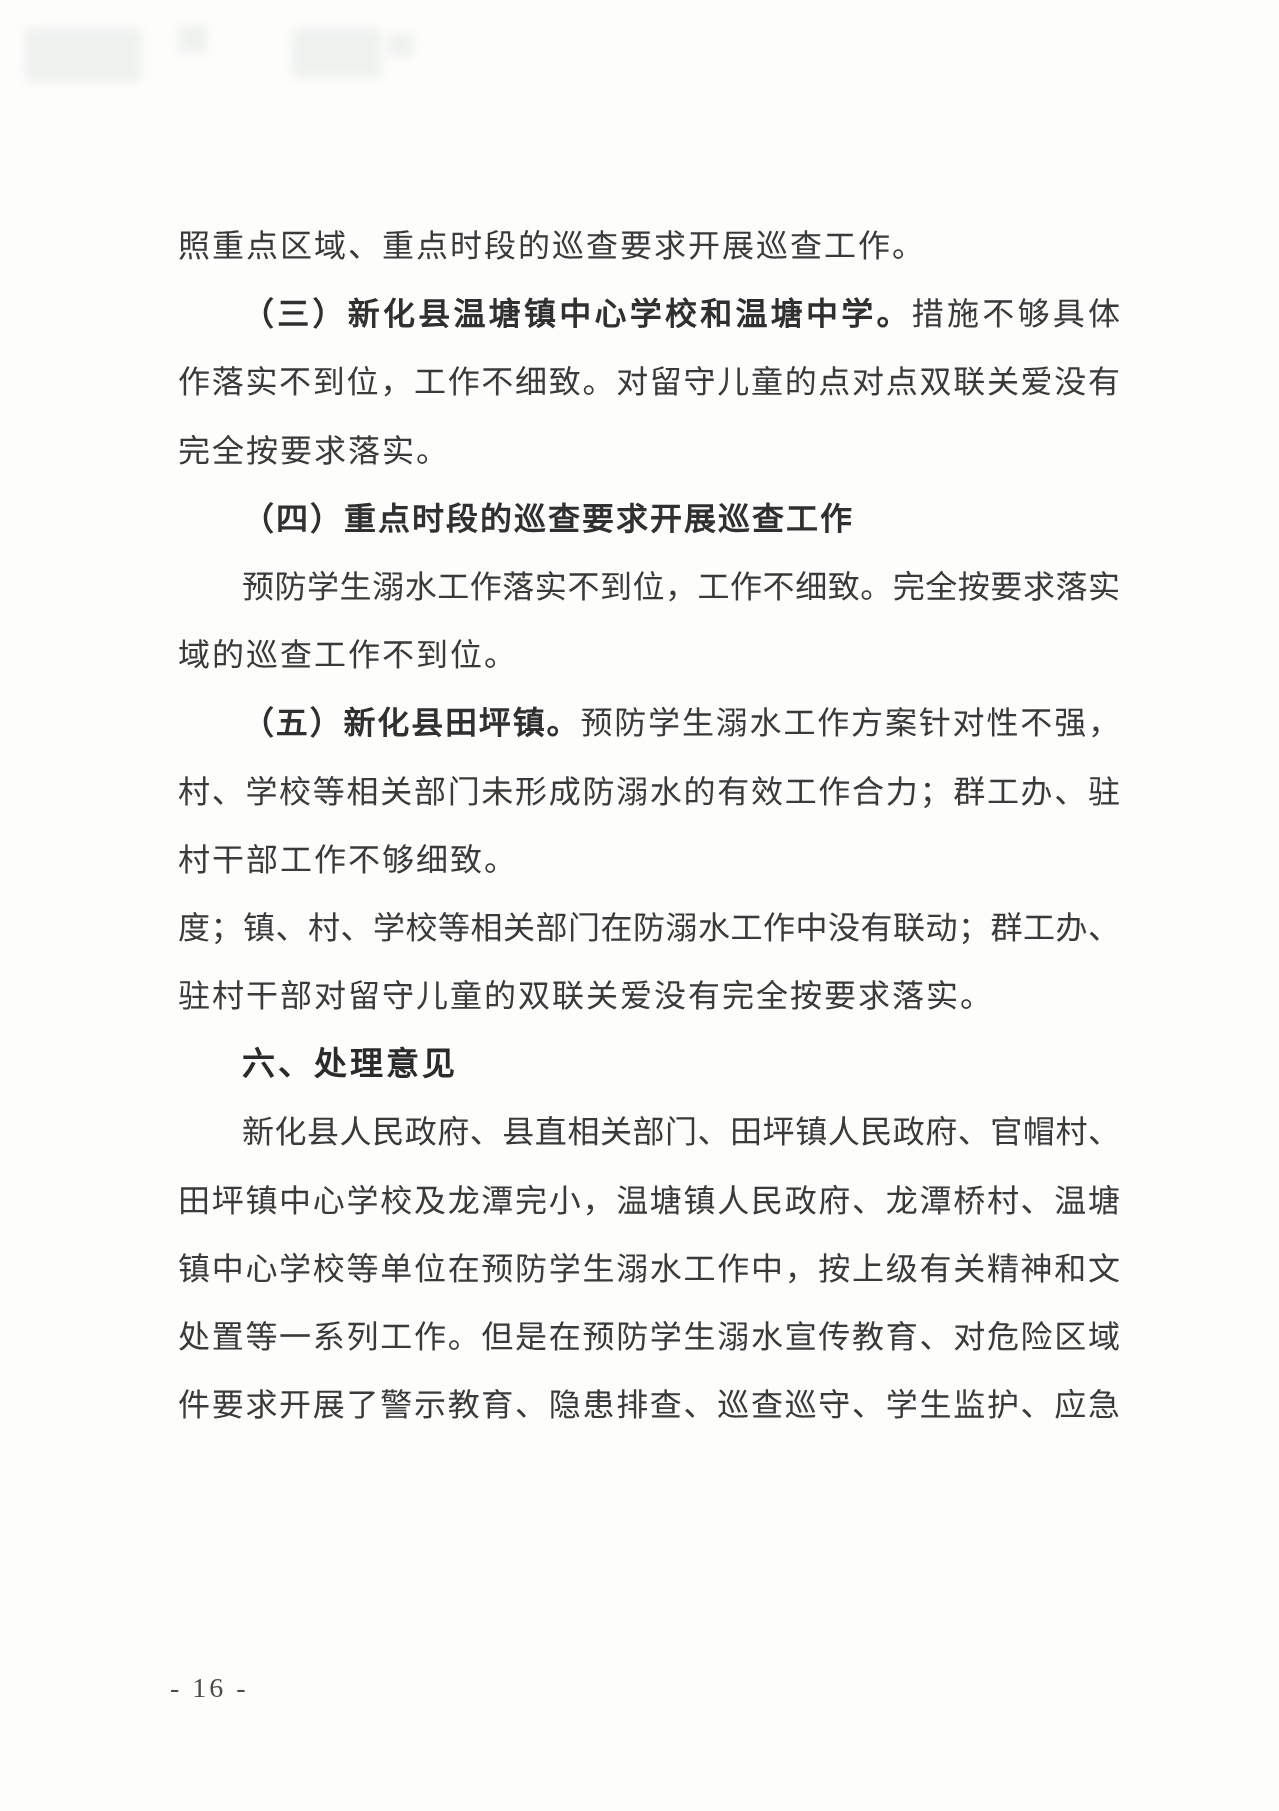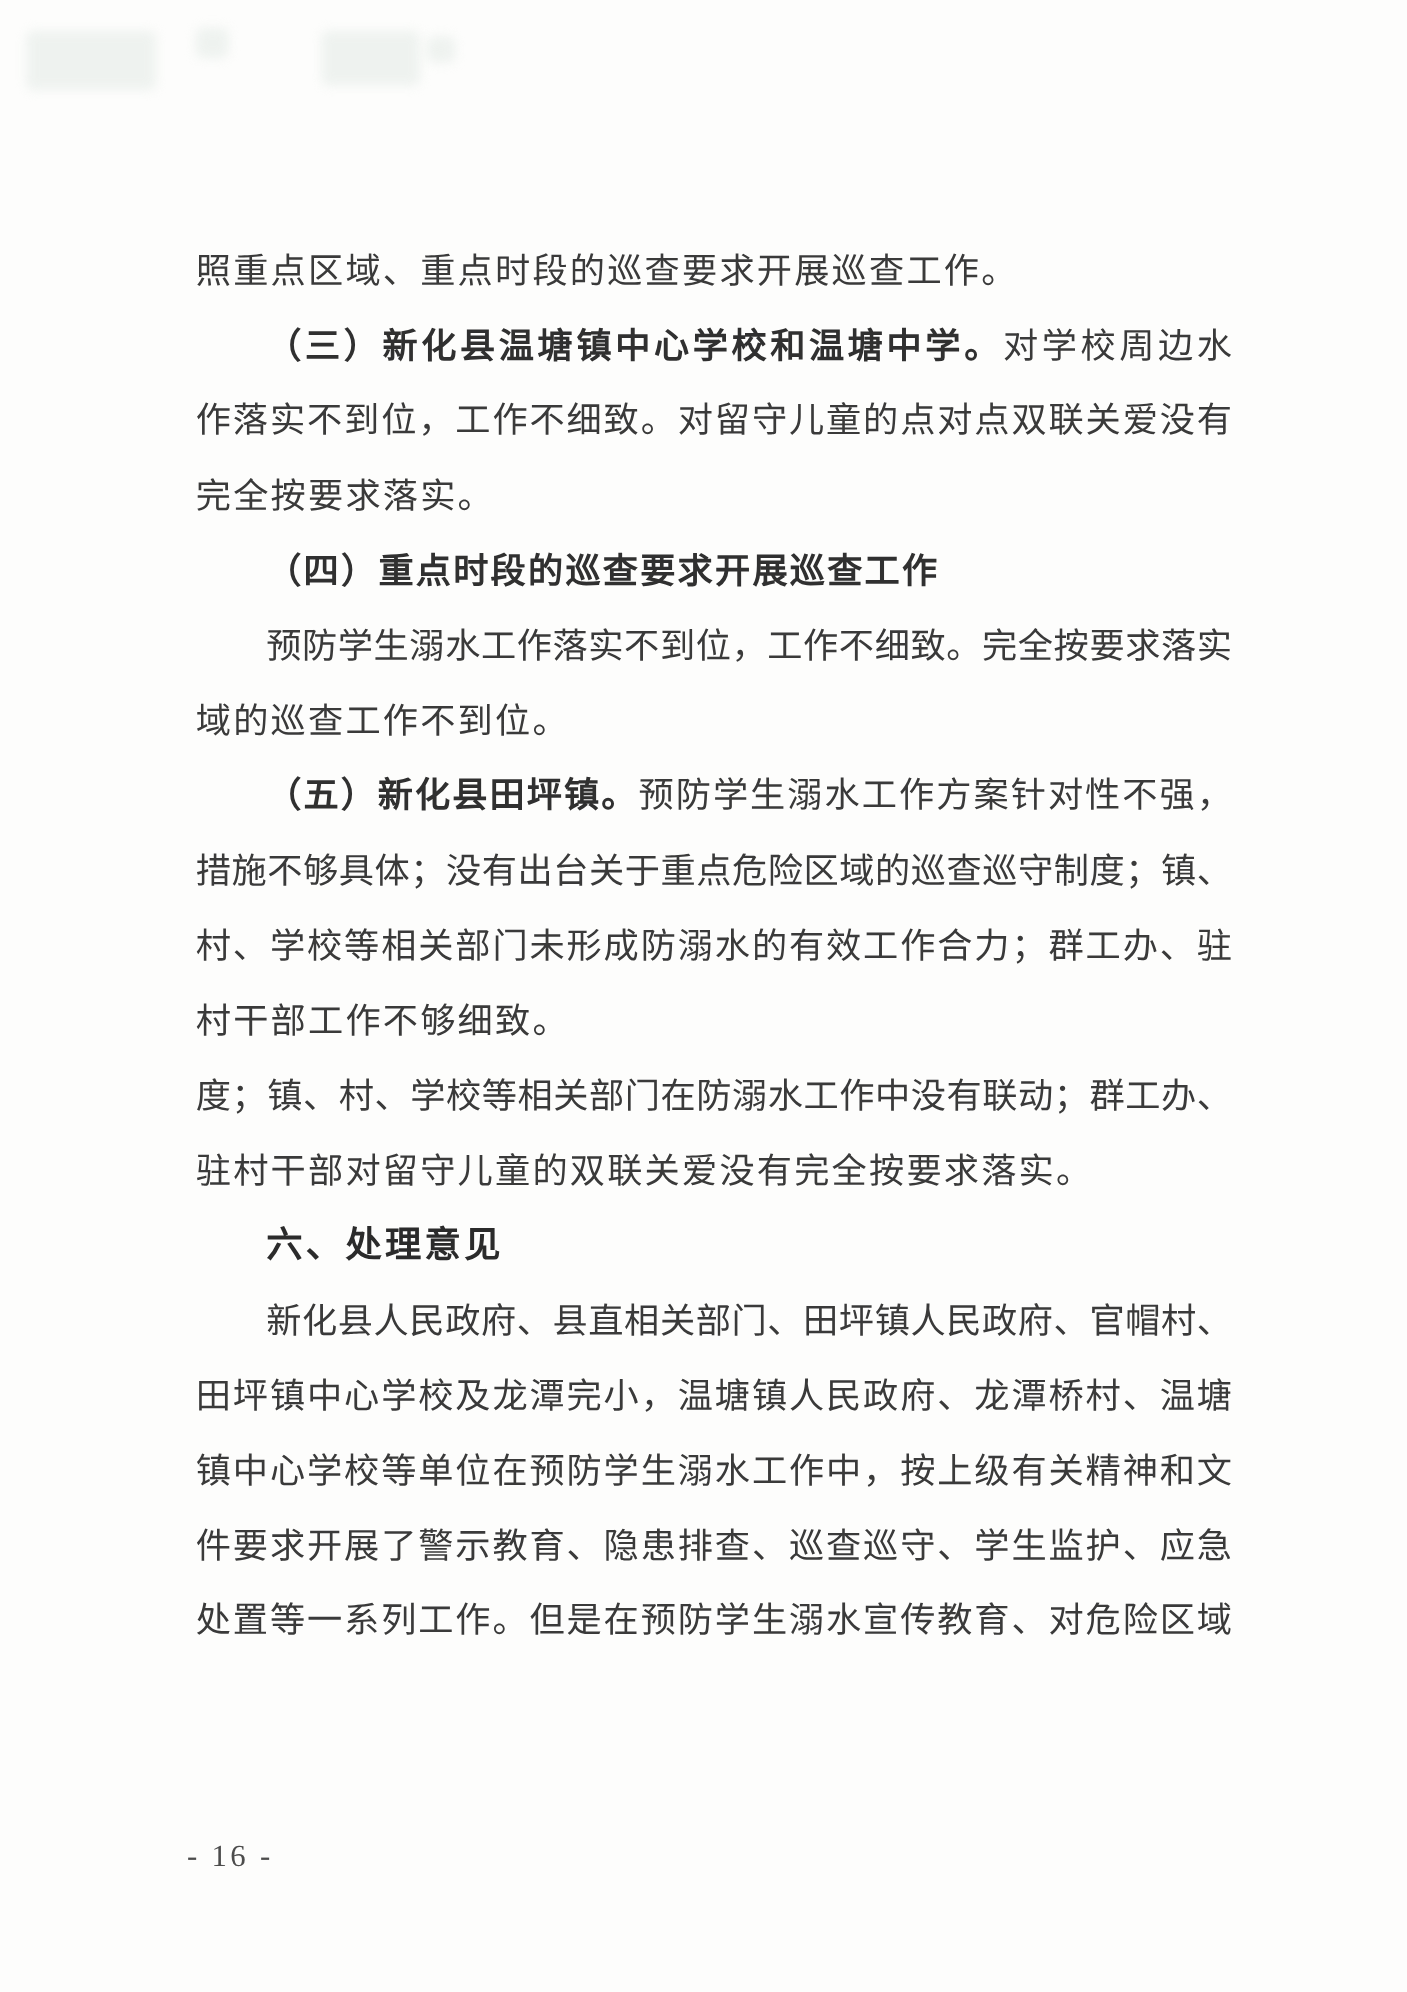--- a/index.html
+++ b/index.html
@@ -86,21 +86,21 @@
   <div class="artifact a3"></div>
   <div class="artifact a4"></div>
 
   <div class="doc">
 
     <div class="line">
       <span>照重点区域、重点时段的巡查要求开展巡查工作。</span>
     </div>
 
     <div class="line indent just">
-      <span class="kai">（三）新化县温塘镇中心学校和温塘中学。</span><span>对学校周边水</span>
+      <span class="kai">（三）新化县温塘镇中心学校和温塘中学。</span><span>措施不够具体</span>
     </div>
 
     <div class="line just">
       <span>作落实不到位，工作不细致。对留守儿童的点对点双联关爱没有</span>
     </div>
 
     <div class="line">
       <span>完全按要求落实。</span>
     </div>
 
@@ -113,23 +113,20 @@
     </div>
 
     <div class="line">
       <span>域的巡查工作不到位。</span>
     </div>
 
     <div class="line indent just">
       <span class="kai">（五）新化县田坪镇。</span><span>预防学生溺水工作方案针对性不强，</span>
     </div>
 
-    <div class="line just">
-      <span>措施不够具体；没有出台关于重点危险区域的巡查巡守制度；镇、</span>
-    </div>
 
     <div class="line just">
       <span>村、学校等相关部门未形成防溺水的有效工作合力；群工办、驻</span>
     </div>
 
     <div class="line">
       <span>村干部工作不够细致。</span>
     </div>
 
 
@@ -152,24 +149,24 @@
 
     <div class="line just">
       <span>田坪镇中心学校及龙潭完小，温塘镇人民政府、龙潭桥村、温塘</span>
     </div>
 
     <div class="line just">
       <span>镇中心学校等单位在预防学生溺水工作中，按上级有关精神和文</span>
     </div>
 
     <div class="line just">
-      <span>件要求开展了警示教育、隐患排查、巡查巡守、学生监护、应急</span>
+      <span>处置等一系列工作。但是在预防学生溺水宣传教育、对危险区域</span>
     </div>
 
     <div class="line just">
-      <span>处置等一系列工作。但是在预防学生溺水宣传教育、对危险区域</span>
+      <span>件要求开展了警示教育、隐患排查、巡查巡守、学生监护、应急</span>
     </div>
 
   </div>
 
   <div class="pagenum">- 16 -</div>
 
 </div>
 
 </body></html>

